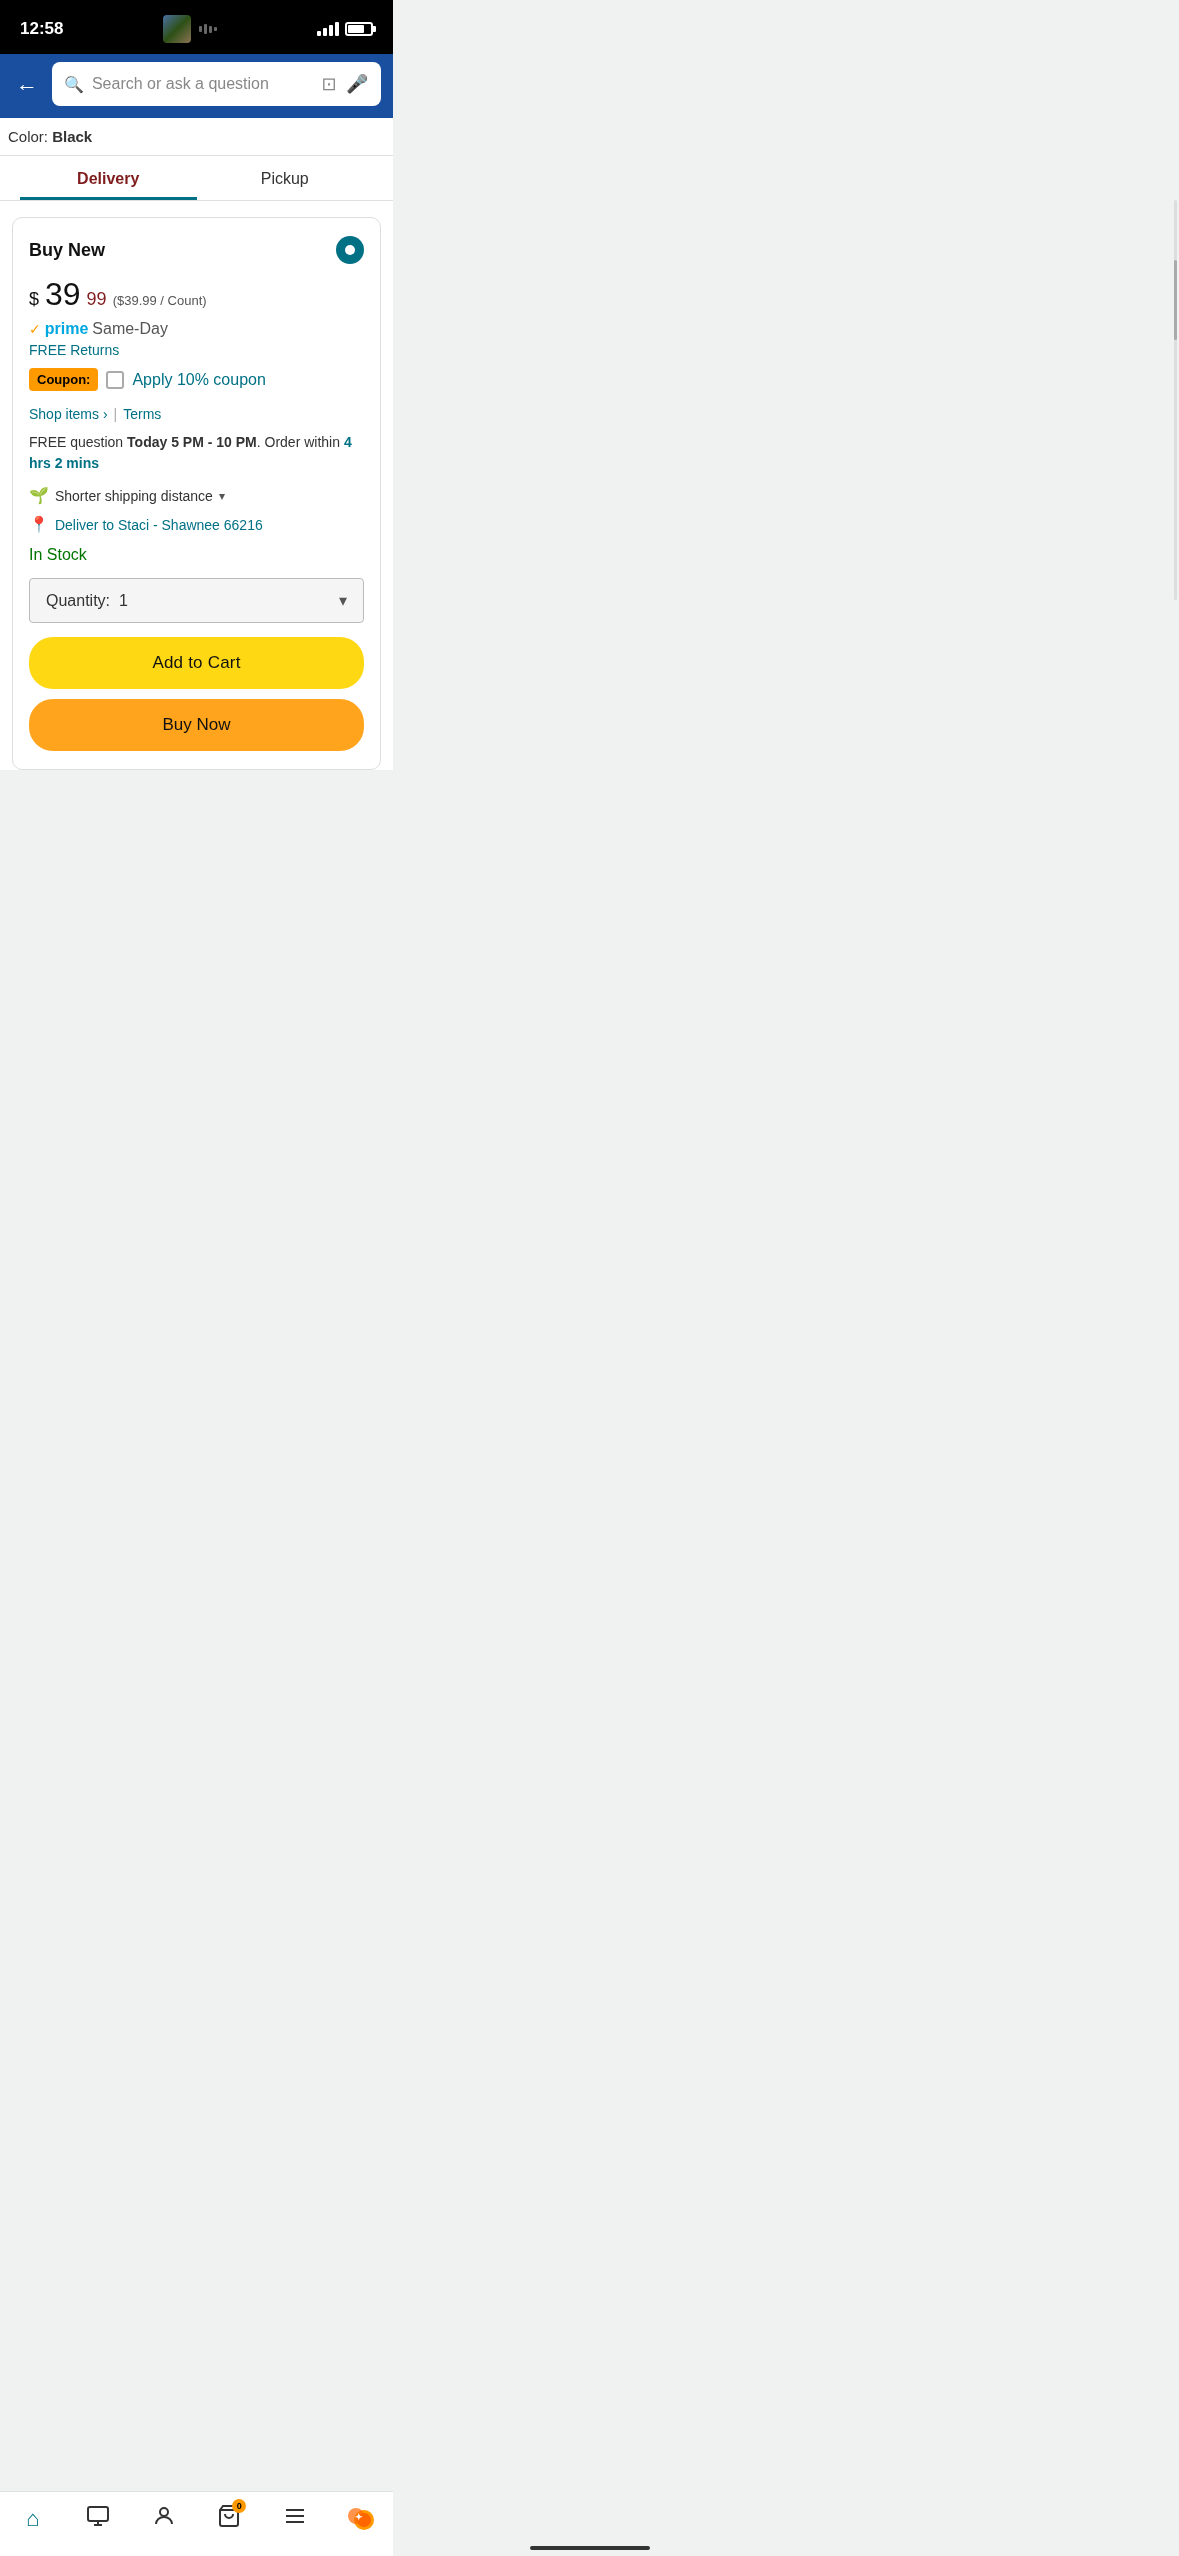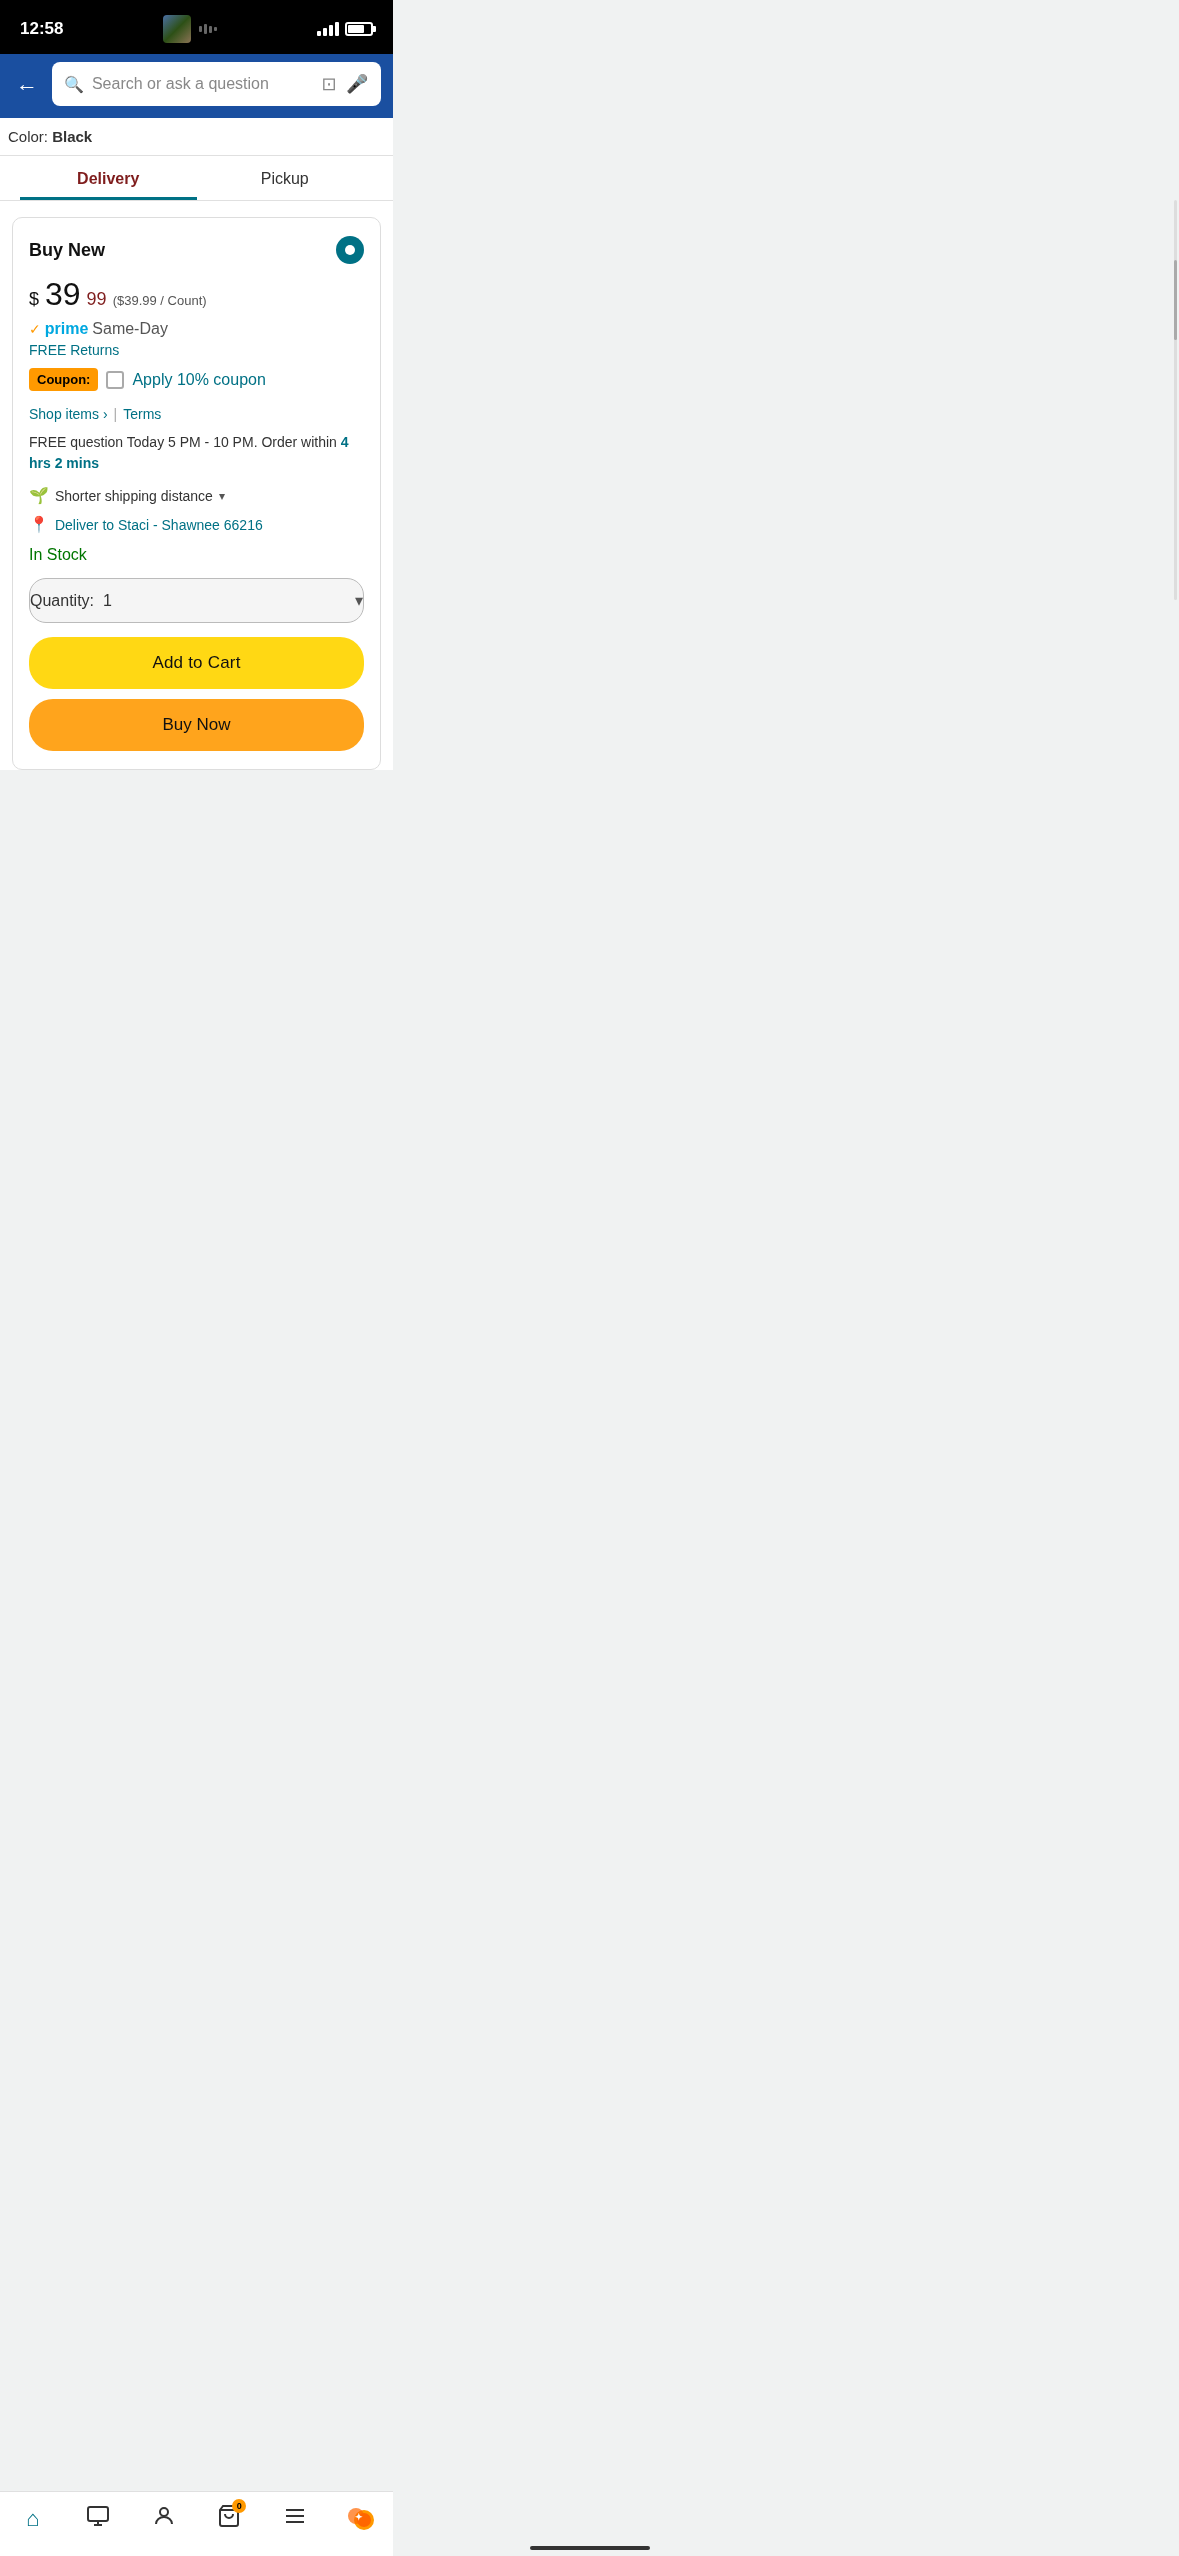--- a/index.html
+++ b/index.html
@@ -328,21 +328,21 @@
       cursor: pointer;
     }
 
     .delivery-info {
       font-size: 14px;
       color: #333;
       margin-bottom: 12px;
       line-height: 1.5;
     }
     .delivery-time {
-      font-weight: 400;
+      font-weight: 700;
     }
     .delivery-countdown {
       color: #007185;
       font-weight: 600;
     }
 
     .shipping-distance {
       display: flex;
       align-items: center;
       gap: 6px;
@@ -376,22 +376,22 @@
 
     .in-stock {
       font-size: 16px;
       color: #007600;
       font-weight: 500;
       margin-bottom: 14px;
     }
 
     .quantity-selector {
       border: 1px solid #bbb;
-      border-radius: 17px;
-      padding: 12px 0;
+      border-radius: 4px;
+      padding: 12px 16px;
       display: flex;
       justify-content: space-between;
       align-items: center;
       margin-bottom: 14px;
       background: #f5f5f5;
       cursor: pointer;
     }
     .quantity-label {
       font-size: 16px;
       color: #333;

